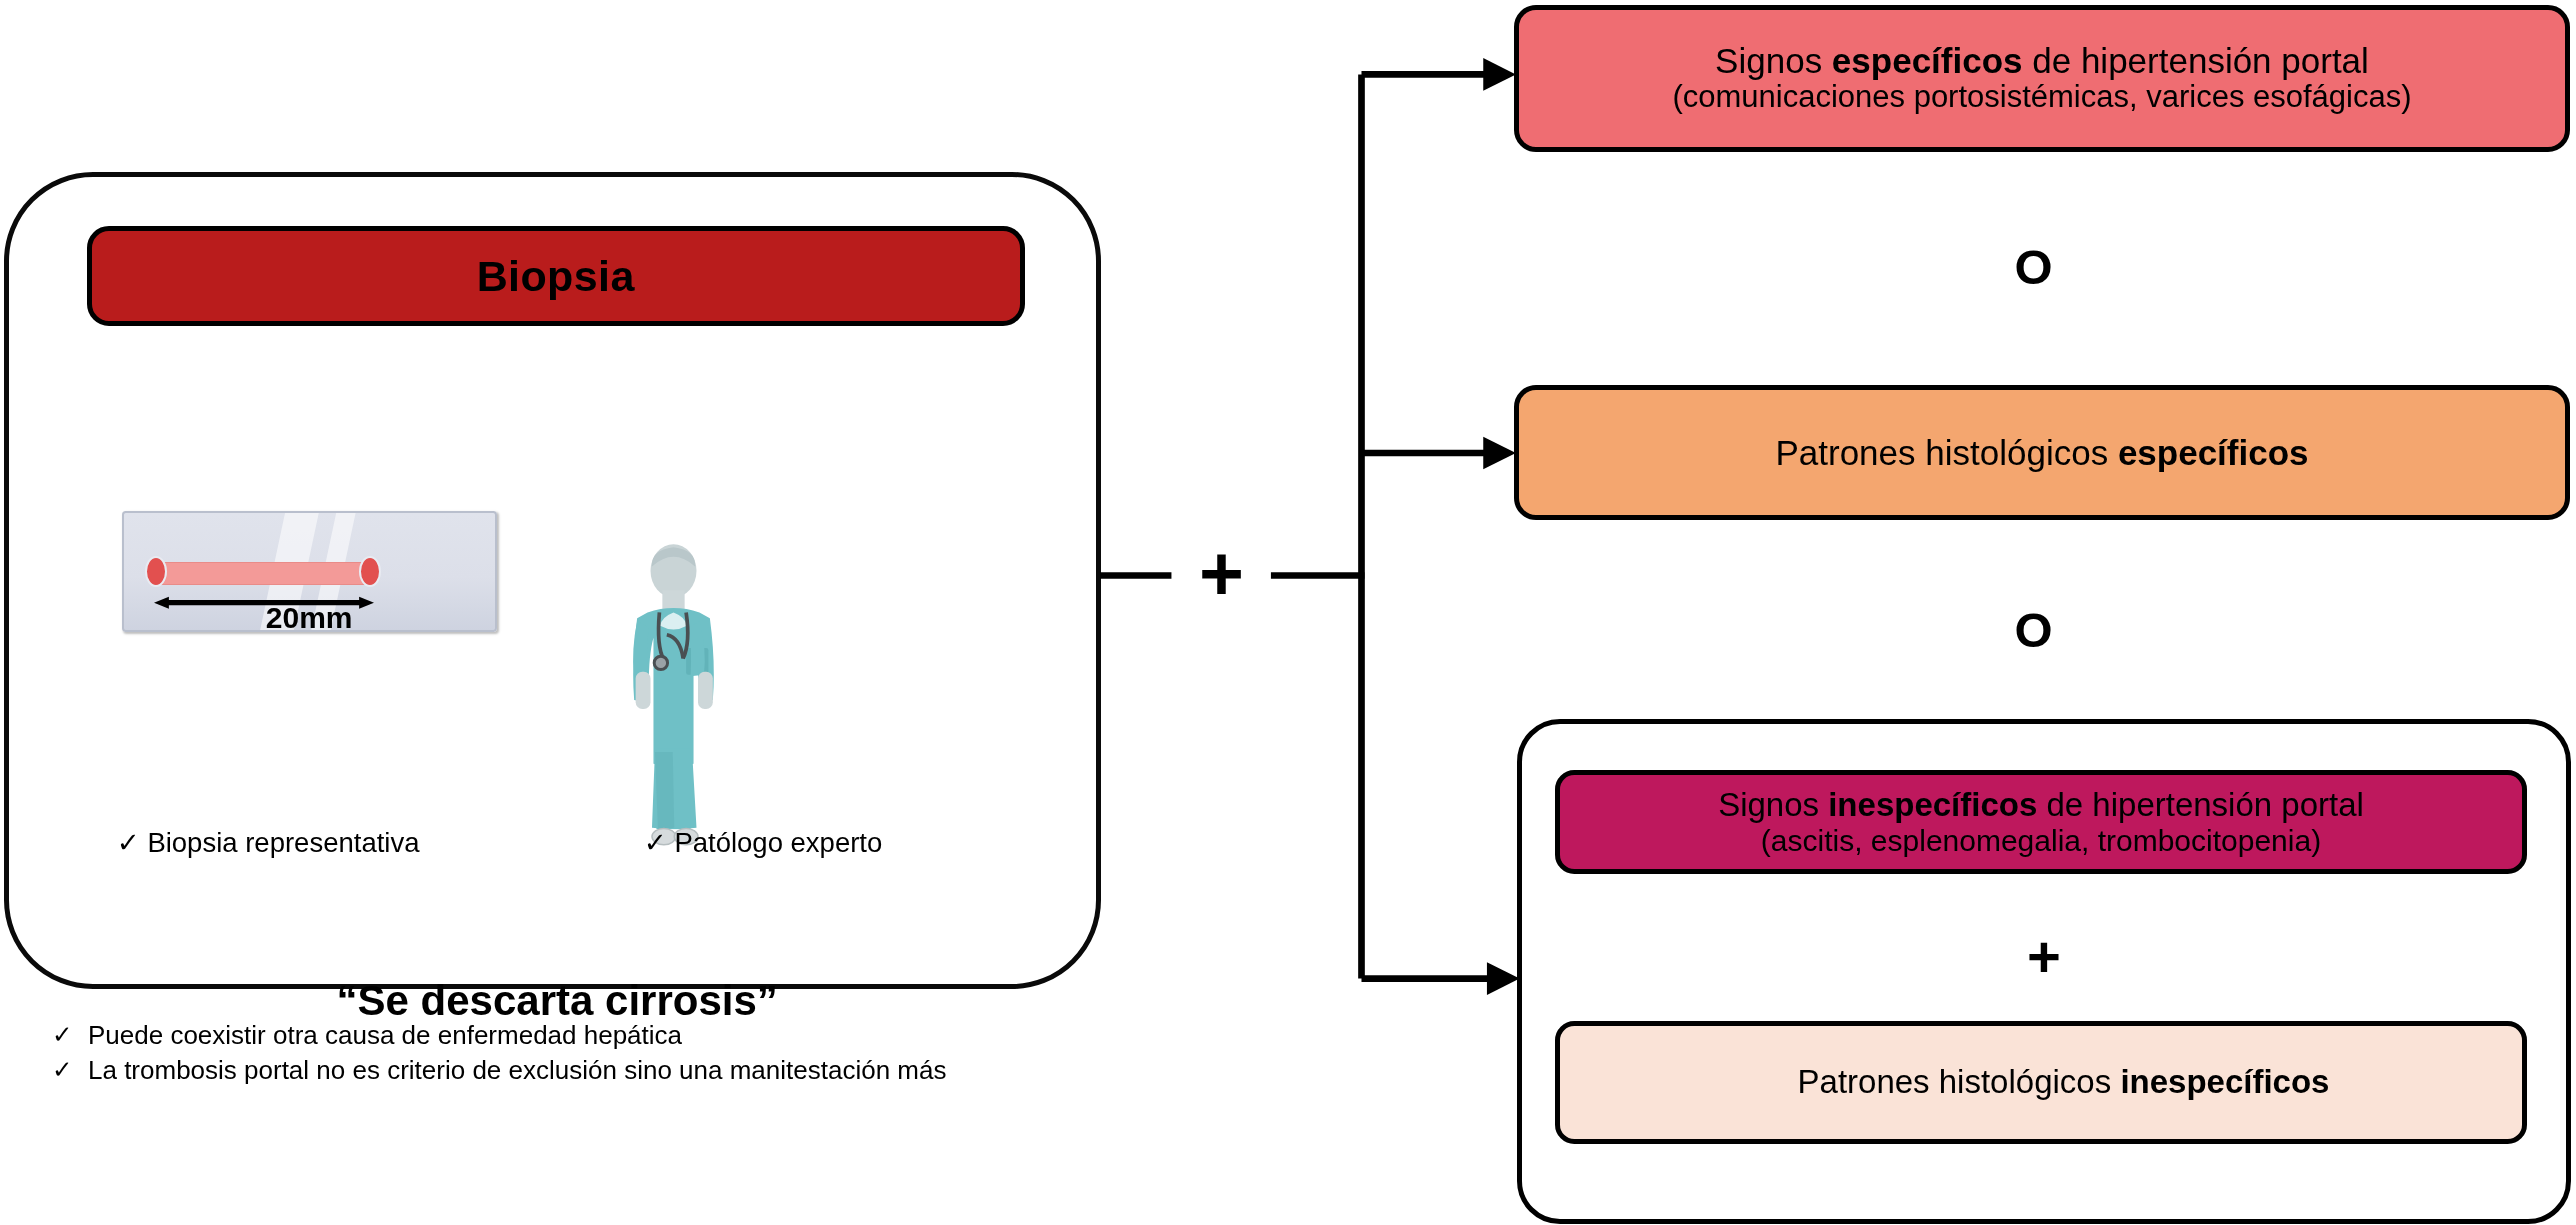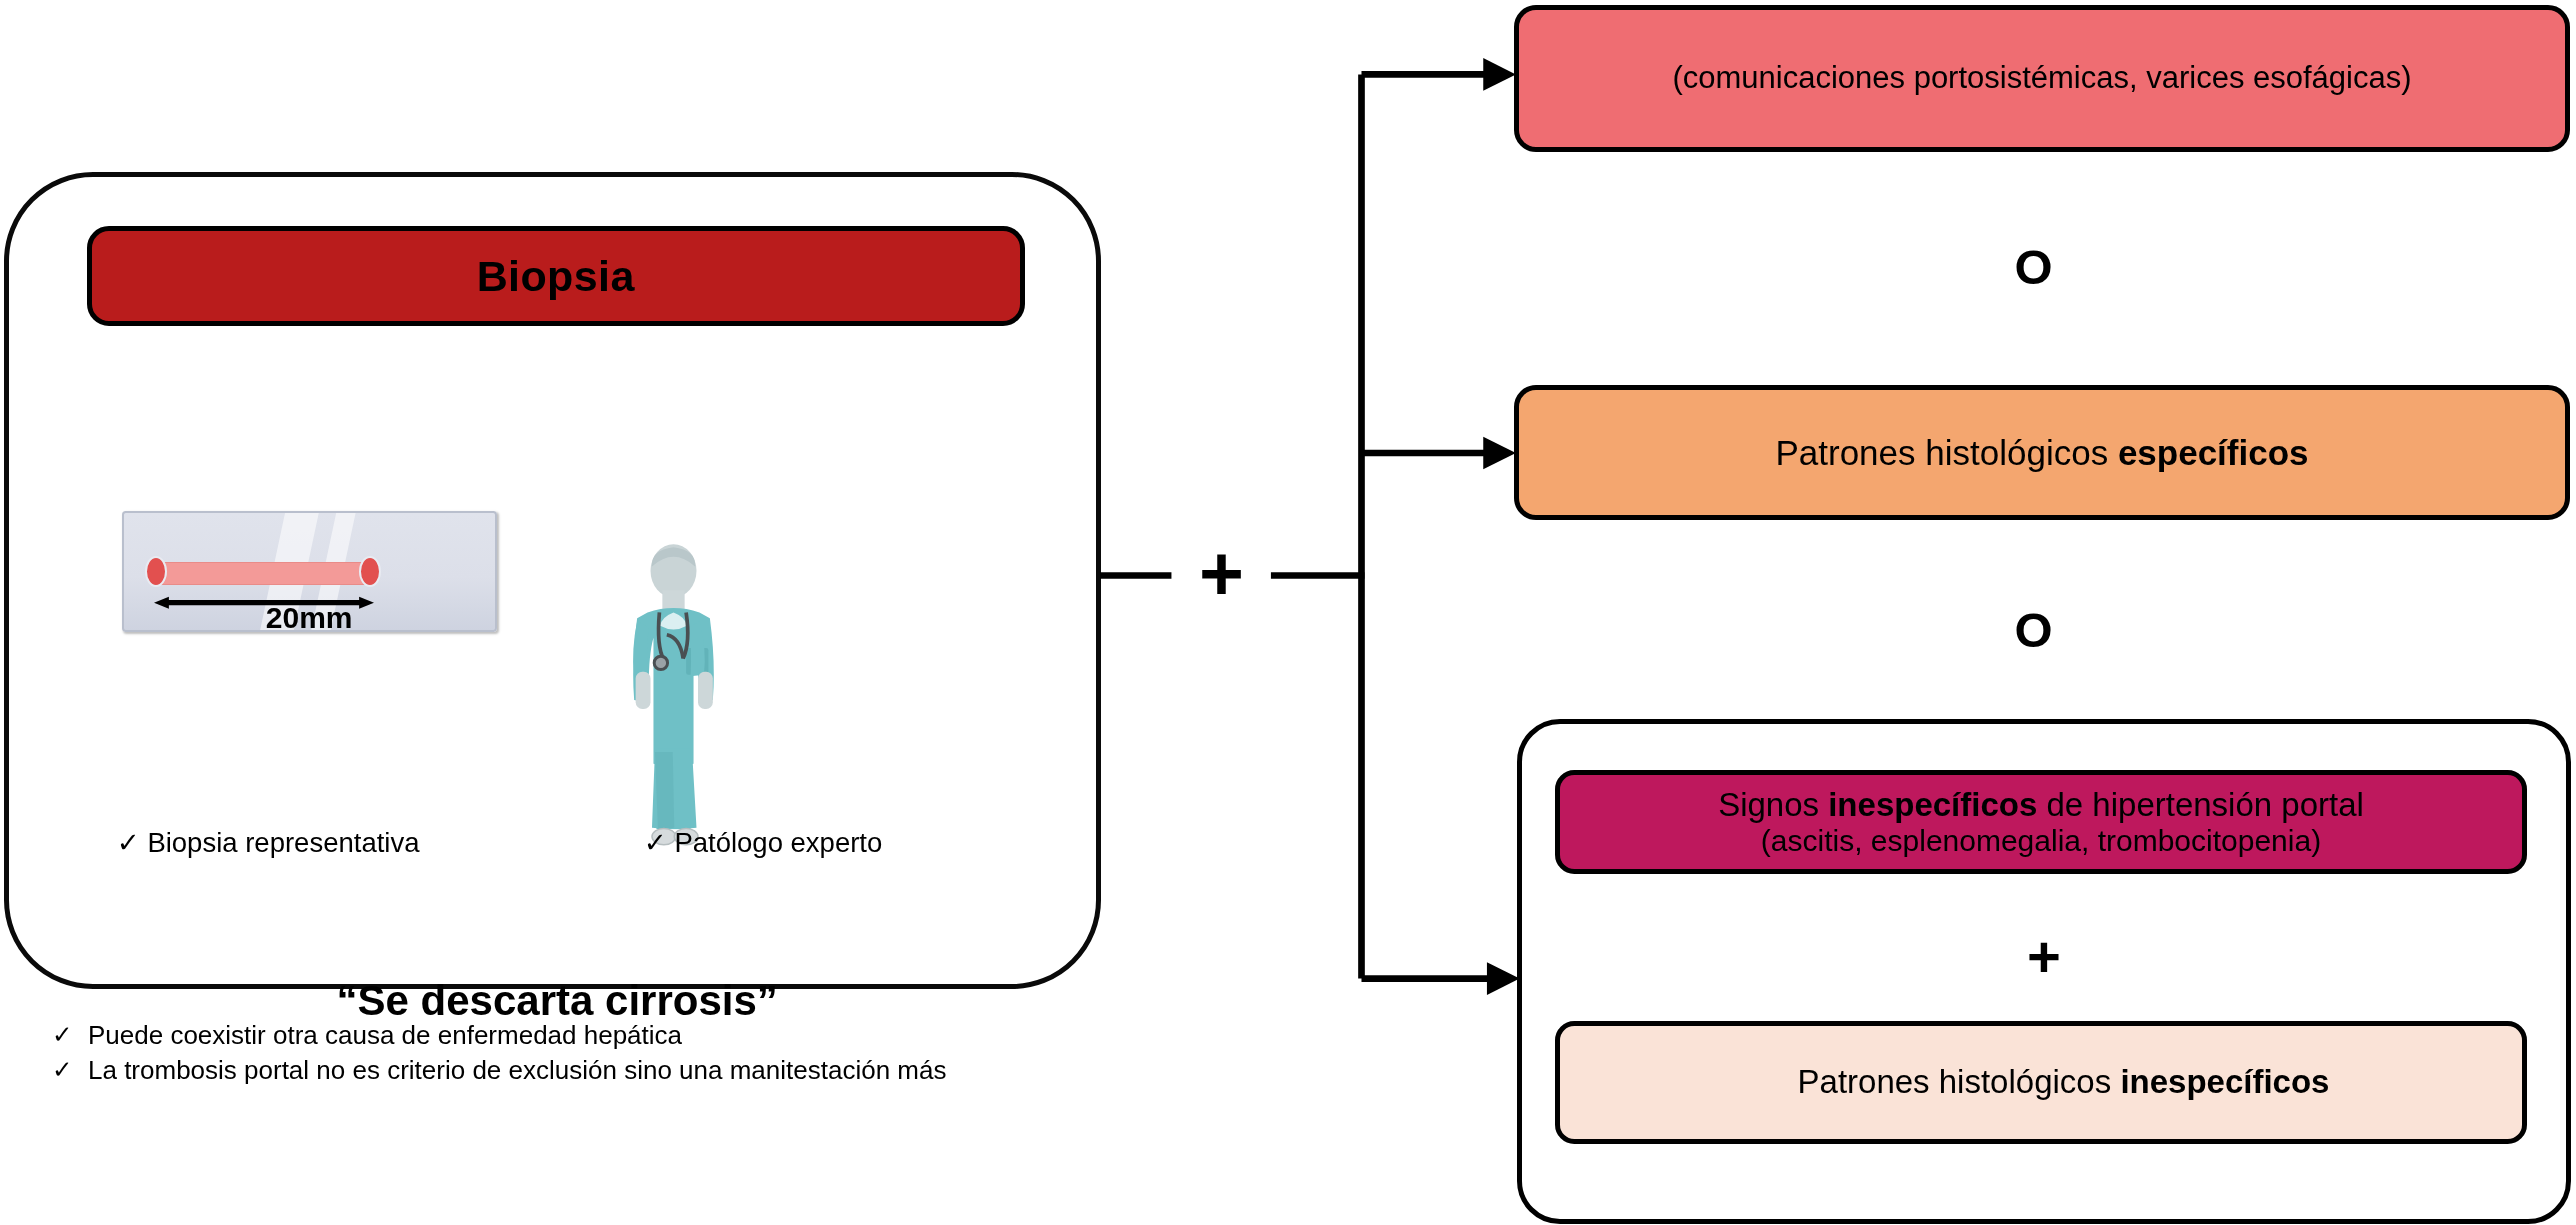--- a/index.html
+++ b/index.html
@@ -352,20 +352,21 @@
     <polygon points="2042,610 1998,588 1998,632" fill="#000"></polygon>
 
     <line x1="1834" y1="1318" x2="2015" y2="1318" stroke="#000" stroke-width="9"></line>
     <polygon points="2047,1318 2003,1296 2003,1340" fill="#000"></polygon>
   </svg>
 
   <div id="plus-main">+</div>
 
   <div id="box-signos-especificos" class="node filled">
     <span class="stack">
+      <span class="l1"><span>Signos </span><b>específicos</b><span> de hipertensión portal</span></span>
       <span class="l2">(comunicaciones portosistémicas, varices esofágicas)</span>
     </span>
   </div>
 
   <div id="or-1" class="node">O</div>
 
   <div id="box-patrones-especificos" class="node filled">
     <span>
       <span>Patrones histológicos </span><b>específicos</b>
     </span>

